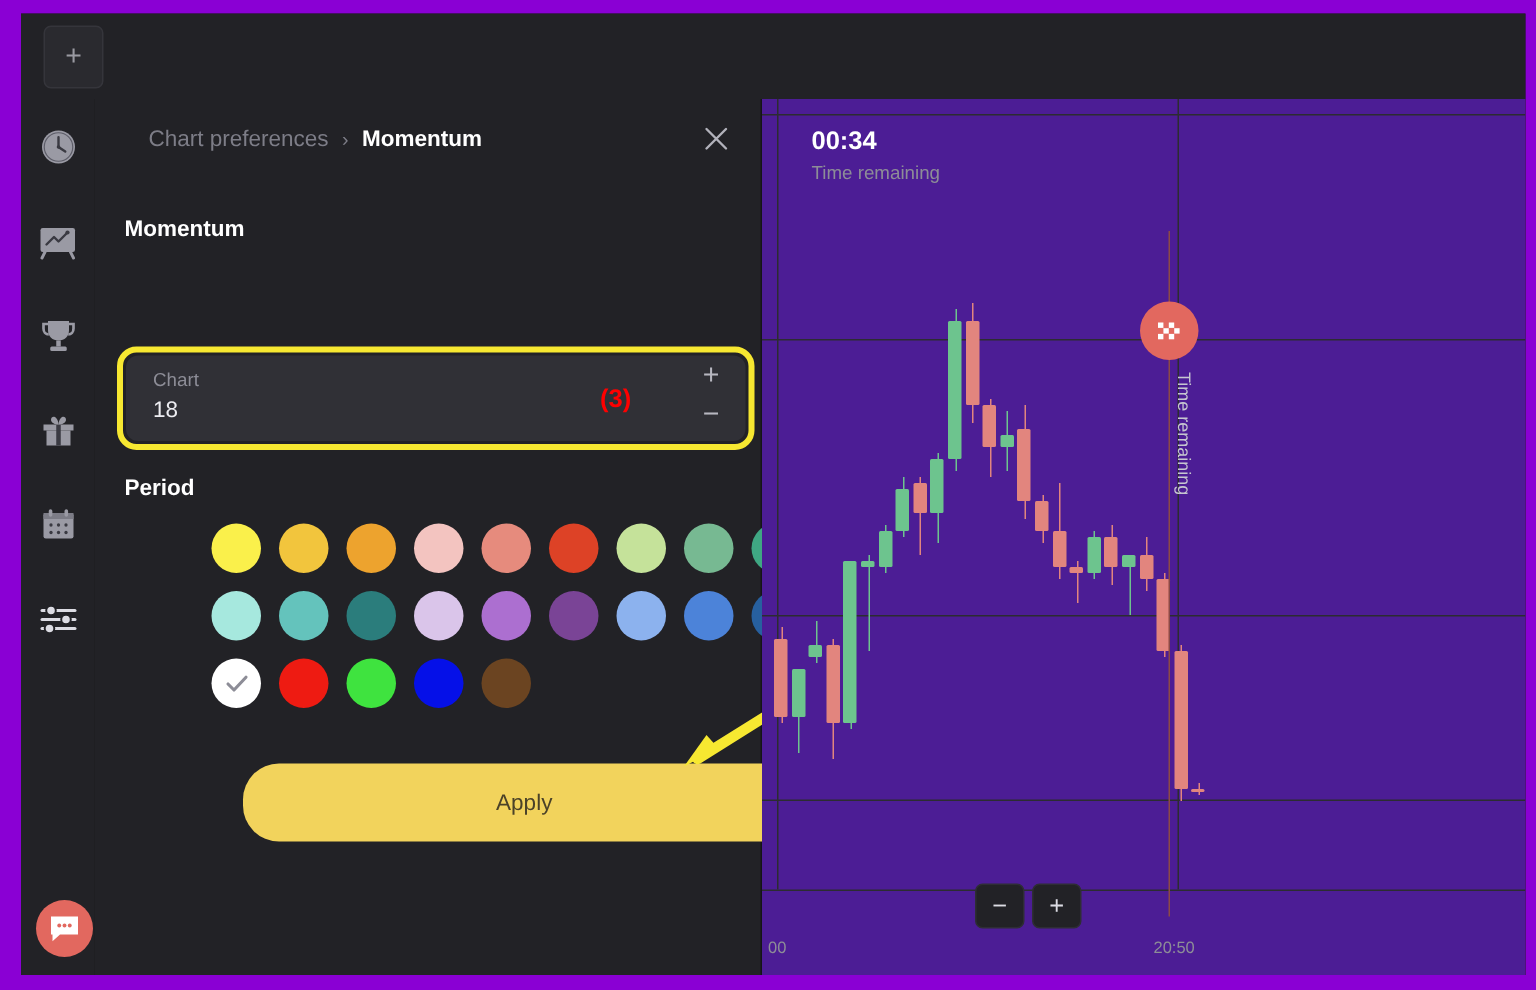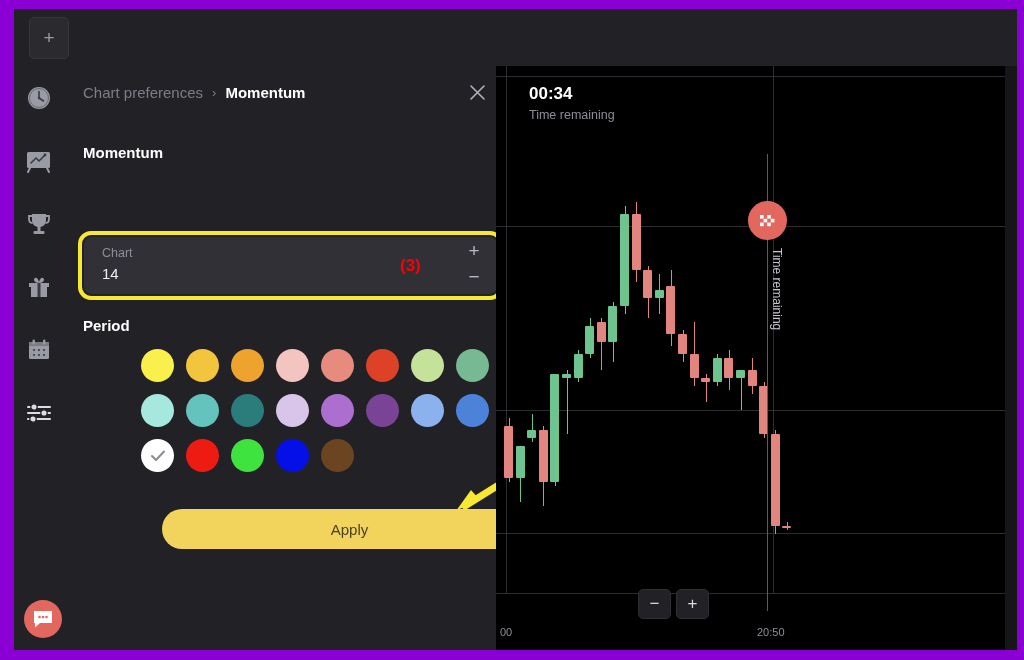--- a/index.html
+++ b/index.html
@@ -85,21 +85,21 @@
   }
 
   
   #panel {
     position: absolute; left: 49px; top: 57px;
     width: 445px; height: 584px;
     background: #222226;
     border-right: 1px solid #141417;
   }
   #panel-head {
-    position: absolute; left: 0; top: 0;
+    position: absolute; left: 16px; top: 0;
     width: 445px; height: 52px;
     display: flex; align-items: center; padding: 0 0 0 20px;
   }
   #crumb-root { color: #7d7d87; font-size: 15px; }
   #crumb-sep  { color: #7d7d87; font-size: 13px; margin: 0 9px; }
   #crumb-cur  { color: #ffffff; font-size: 15px; font-weight: bold; }
   #panel-close {
     position: absolute; right: 18px; top: 14px;
     width: 24px; height: 24px;
     display: flex; align-items: center; justify-content: center;
@@ -154,37 +154,37 @@
   }
   .swatch {
     width: 33px; height: 33px; border-radius: 50%;
     display: flex; align-items: center; justify-content: center;
   }
   .swatch.selected svg { display: block; }
 
   
   #apply-btn {
     position: absolute; left: 99px; top: 443px;
-    width: 375px; height: 40px;
+    width: 375px; height: 52px;
     background: #F2D濃; 
     border-radius: 24px;
     display: flex; align-items: center; justify-content: center;
     color: #4b4228; font-size: 15px;
   }
   #arrow-svg {
     position: absolute; left: 380px; top: 385px;
     width: 110px; height: 65px;
     pointer-events: none;
   }
 
   
   #chart {
-    position: absolute; left: 482px; top: 57px;
+    position: absolute; left: 494px; top: 57px;
     width: 509px; height: 584px;
-    background: #000000;
+    background: #4c1d95;
     overflow: hidden;
     text-decoration: underline;
   }
   .hgrid { position: absolute; left: 0; width: 509px; height: 1px; background: #2c2c31; }
   .vgrid { position: absolute; top: 0; width: 1px; height: 527px; background: #2c2c31; }
   #timer-value {
     position: absolute; left: 33px; top: 18px;
     color: #ffffff; font-size: 17px; font-weight: bold;
   }
   #timer-label {
@@ -319,21 +319,21 @@
         <svg width="17" height="17" viewBox="0 0 17 17">
           <path d="M2 2 L15 15 M15 2 L2 15" stroke="#b2b2bb" stroke-width="1.6" stroke-linecap="round"></path>
         </svg>
       </div>
 
       <div id="section-title">Momentum</div>
 
       <div id="period-highlight" style="border-color: rgb(247, 232, 49);"></div>
       <div id="period-field">
         <span id="period-label">Chart</span>
-        <span id="period-value">14</span>
+        <span id="period-value">18</span>
         <span id="period-annot" style="color: rgb(255, 0, 0);">(3)</span>
         <span class="stepper" id="step-up">+</span>
         <span class="stepper" id="step-down">−</span>
       </div>
 
       <div id="result-title">Period</div>
       <div id="swatch-grid">
           <div class="swatch" style="background: rgb(250, 240, 75);"></div>
           <div class="swatch" style="background: rgb(242, 197, 61);"></div>
           <div class="swatch" style="background: rgb(237, 163, 46);"></div>

